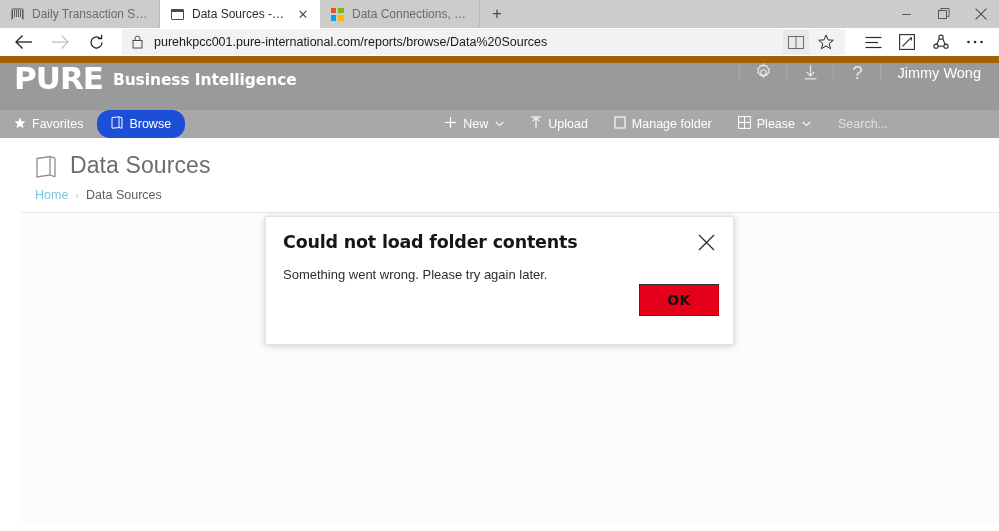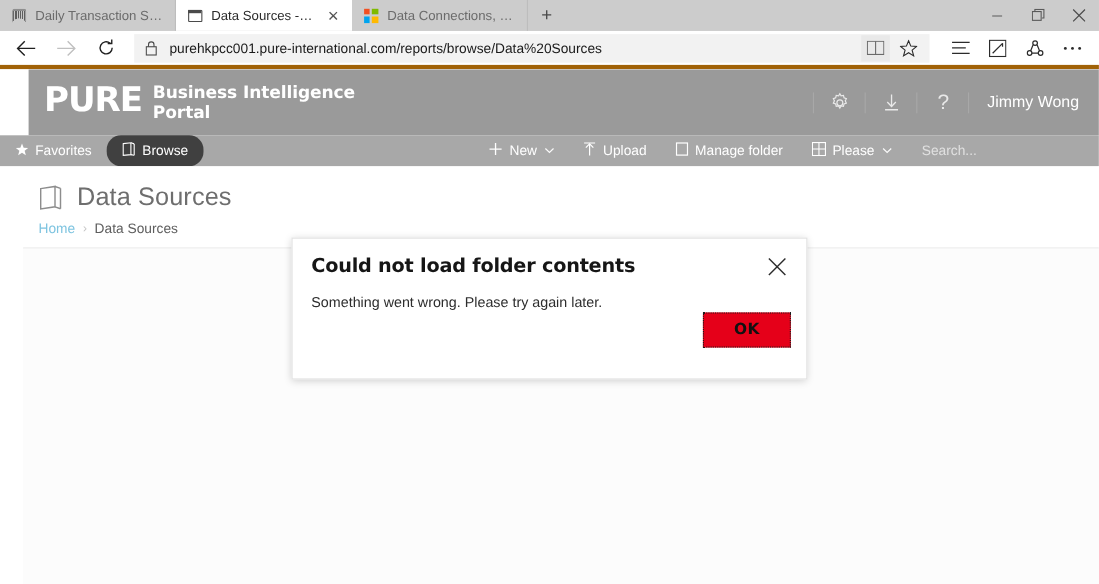--- a/index.html
+++ b/index.html
@@ -63,21 +63,21 @@
     font-size: 17px; color: #4a4a4a; font-weight: 300; background:#cccccc;
   }
   .tabstrip-filler { flex: 1; background: #cccccc; }
   .wincontrols { display: flex; align-items: center; background:#cccccc; }
   .wc { width: 37px; height: 28px; display:flex; align-items:center; justify-content:center; color:#5a5a5a; font-size:12px; }
   .wc svg { display:block; }
 
   .navbar {
     height: 35px; flex: 0 0 35px; background: #ffffff;
     display: flex; align-items: center; padding: 0 8px 0 6px; gap: 0;
-    border-bottom: 4px solid #a16207;
+    border-bottom: 7px solid #a16207;
   }
   .navbtn {
     width: 36px; height: 32px; display:flex; align-items:center; justify-content:center;
     color: #2b2b2b;
   }
   .navbtn.fwd { color: #bfbfbf; }
   .addrwrap {
     flex: 1; height: 26px; margin: 0 6px 0 8px;
     background: #f2f2f2; display: flex; align-items: center;
     padding: 0 6px 0 10px; gap: 10px;
@@ -87,21 +87,21 @@
   .addr-actions { display:flex; align-items:center; gap: 4px; }
   .addr-icn { width: 26px; height: 24px; display:flex; align-items:center; justify-content:center; color:#3a3a3a; }
   .addr-icn.read { background: #e9e9e9; }
   .toolbtns { display:flex; align-items:center; gap: 2px; margin-left: 6px; }
   .toolbtn { width: 32px; height: 30px; display:flex; align-items:center; justify-content:center; color:#2b2b2b; }
 
   
   .page { flex: 1; position: relative; background: #ffffff; overflow: hidden; }
 
   .pure-header {
-    height: 60px; background: #9a9a9a; display: flex; align-items: center; margin-left: 26px;
+    height: 47px; background: #9a9a9a; display: flex; align-items: flex-start;
   }
   .brand { display: flex; align-items: center; padding-left: 14px; gap: 10px; }
   .pure-logo {
     font-size: 31px; font-weight: 700; color: #ffffff; letter-spacing: -1px;
     line-height: 1; font-family: "DejaVu Sans", sans-serif; padding-bottom: 3px;
   }
   .brand-text {
     color: #ffffff; font-size: 15.5px; font-weight: 700; line-height: 1.18;
     font-family: "DejaVu Sans", sans-serif; letter-spacing: -0.1px;
   }
@@ -118,21 +118,21 @@
 
   .pure-nav {
     height: 28px; background: #a8a8a8; display: flex; align-items: stretch;
     font-size: 12.5px; color: #ffffff;
   }
   .nav-item {
     display: flex; align-items: center; gap: 6px; padding: 0 14px;
     color: #ffffff;
     border-radius: 13px;
   }
-  .nav-item.active { background: #404040; }
+  .nav-item.active { background: #1d4ed8; }
   .nav-spacer { flex: 1; }
   .nav-actions { display: flex; align-items: stretch; }
   .nav-act { display:flex; align-items:center; gap: 6px; padding: 0 13px; color:#fff; }
   .caret { font-size: 9px; opacity: .95; margin-left: 1px; }
   .nav-search {
     width: 175px; display:flex; align-items:center; gap: 6px;
     padding: 0 12px 0 14px; color:#e4e4e4;
   }
   .nav-search-input {
     flex: 1; background: transparent; border: none; outline: none;
@@ -330,21 +330,20 @@
     </div>
   </div>
 
   <div class="page">
 
     <div class="pure-header">
       <div class="brand">
         <span class="pure-logo">PURE</span>
         <span class="brand-text">
           <div>Business Intelligence</div>
-          <div>Portal</div>
         </span>
       </div>
       <div class="hdr-spacer"></div>
       <div class="hdr-actions">
         <div class="hdr-btn">
           <svg width="19" height="19" viewBox="0 0 19 19">
             <circle cx="9.5" cy="9.5" r="2.7" fill="none" stroke="#e9e9e9" stroke-width="1.1"></circle>
             <path d="M9.5 1.2l1.1 1.9 2.2-.4.5 2.2 2.1.8-1 2 1 2-2.1.8-.5 2.2-2.2-.4-1.1 1.9-1.1-1.9-2.2.4-.5-2.2-2.1-.8 1-2-1-2 2.1-.8.5-2.2 2.2.4z" fill="none" stroke="#e9e9e9" stroke-width="1.1"></path>
           </svg>
         </div>

